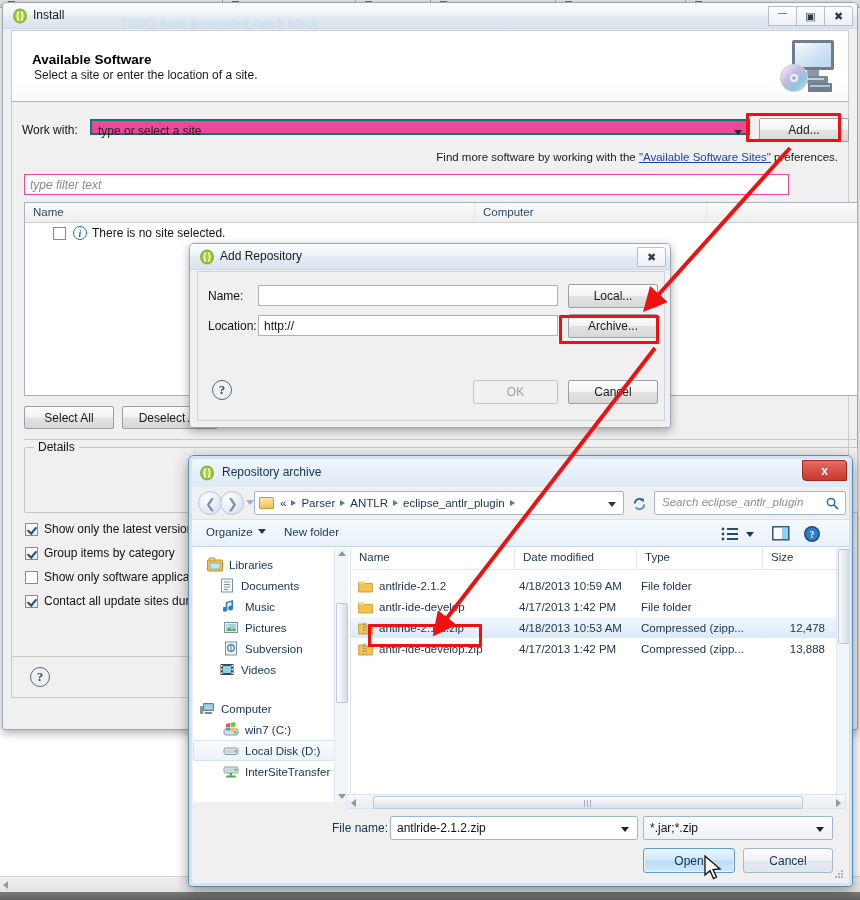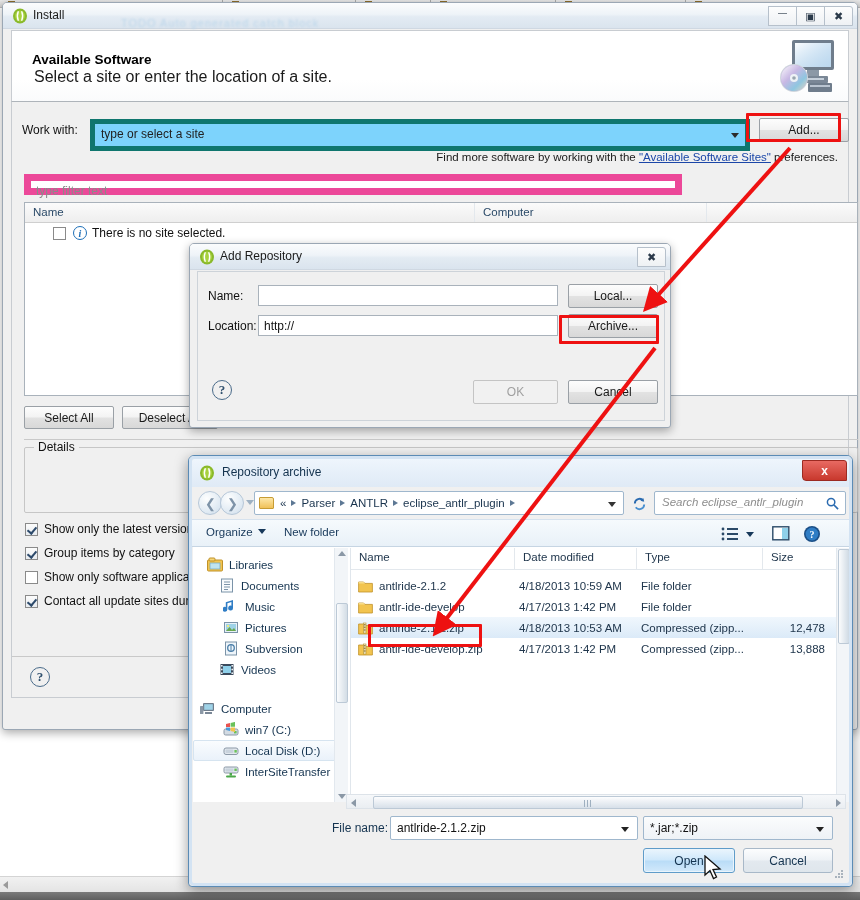--- a/index.html
+++ b/index.html
@@ -87,32 +87,32 @@
     position: absolute; left: 8px; top: 27px; width: 838px; height: 72px;
     background: linear-gradient(to bottom,#ffffff,#ffffff 70%,#fafbfc);
     border: 1px solid #c8ccd1; border-bottom: 1px solid #aeb4ba;
   }
   .install-head h1 {
     margin: 8px; position: absolute; left: 12px; top: 13px;
     font-size: 13.5px; font-weight: bold; color: #000;
   }
   .install-head p {
     margin: 0; position: absolute; left: 22px; top: 37px;
-    font-size: 16px; color: #1a1a1a;
+    font-size: 12px; color: #1a1a1a;
   }
   .head-graphic { position: absolute; right: 12px; top: 7px; width: 62px; height: 58px; }
 
   .install-body {
     position: absolute; left: 8px; top: 99px; width: 838px; height: 596px;
     background: #f0f0f0; border: 1px solid #c8ccd1; border-top: none;
   }
   .lbl { font-size: 12px; color: #111; }
   .combo {
-    background: #7dd3fc; border: 5px solid #0f766e;
-    height: 32px; position: relative;
+    background: #ec4899; border: 2px solid #0f766e;
+    height: 16px; position: relative;
   }
   .combo .val {
     position: absolute; left: 6px; top: 3px; font-size: 12px; color: #222;
     white-space: nowrap;
   }
   .combo .caret {
     position: absolute; right: 6px; top: 9px;
     width: 0; height: 0;
     border-left: 4px solid transparent; border-right: 4px solid transparent;
     border-top: 5px solid #2b2b2b;
@@ -124,22 +124,22 @@
     display: flex; align-items: center; justify-content: center;
     cursor: default;
   }
   .btn.disabled { color: #a0a0a0; background: #f1f1f1; border-color: #c4c4c4; }
   .hint {
     position: absolute; right: 12px; top: 151px; font-size: 11.5px; color: #1a1a1a;
     white-space: nowrap;
   }
   .hint a { color: #1b46a8; text-decoration: underline; }
   .filter-box {
-    position: absolute; left: 12px; top: 174px; width: 658px; height: 21px;
-    background: #fff; border: 7px solid #ec4899;
+    position: absolute; left: 12px; top: 174px; width: 765px; height: 21px;
+    background: #fff; border: 1px solid #ec4899; font-style: italic;
   }
   .filter-box span { position: absolute; left: 5px; top: 3px; font-size: 12px; color: #8a8a8a; }
 
   .table-wrap {
     position: absolute; left: 12px; top: 202px; width: 834px; height: 194px;
     background: #fff; border: 1px solid #a9b2bb;
   }
   .thead {
     height: 20px; display: flex;
     background: linear-gradient(to bottom,#fbfbfb,#eeeeee);

